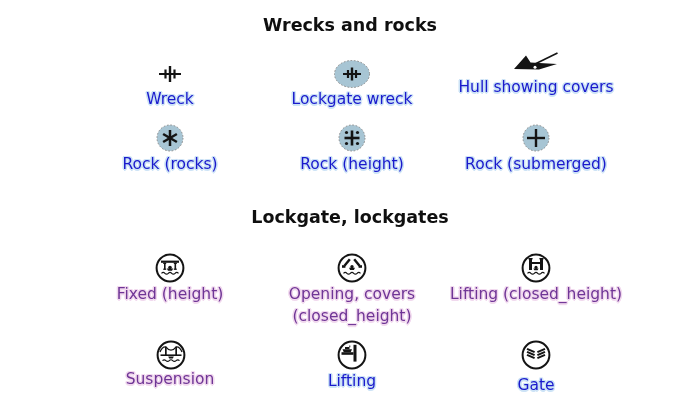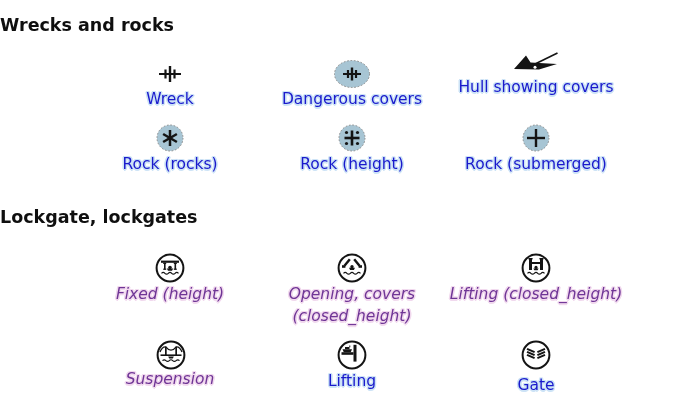--- a/index.html
+++ b/index.html
@@ -2,41 +2,40 @@
 <html style="--background: #ffffff; --title-color: #0f0f0f; --label-blue: #1a1acc; --halo-blue: #cde3f6; --label-purple: #6f3596; --halo-purple: #f1d9ee; --symbol-fill: #a7c5d4; --symbol-dot-border: #8d8d8d; --icon-black: #141414;"><head>
 <meta charset="utf-8">
 <style>
   html,body{margin:0;padding:0;}
   body{
     width:700px;height:420px;position:relative;overflow:hidden;
     background:var(--background,#fff);
     font-family:"DejaVu Sans","Liberation Sans",sans-serif;
   }
   .section-title{
-    position:absolute;left:0;width:700px;
+    position:absolute;left:0;width:700px;text-align:center;
     font-size:17.5px;font-weight:bold;color:var(--title-color,#111);
   }
   .sym{position:absolute;display:block;}
   .lbl{
     position:absolute;text-align:center;font-size:15.5px;line-height:22px;
   }
   .blue{
     color:var(--label-blue);
     text-shadow:-1.5px 0 var(--halo-blue),1.5px 0 var(--halo-blue),
       0 -1.5px var(--halo-blue),0 1.5px var(--halo-blue),
       -1px -1px var(--halo-blue),1px -1px var(--halo-blue),
       -1px 1px var(--halo-blue),1px 1px var(--halo-blue);
   }
   .purple{
     color:var(--label-purple);
     text-shadow:-1.5px 0 var(--halo-purple),1.5px 0 var(--halo-purple),
       0 -1.5px var(--halo-purple),0 1.5px var(--halo-purple),
       -1px -1px var(--halo-purple),1px -1px var(--halo-purple),
       -1px 1px var(--halo-purple),1px 1px var(--halo-purple);
-    font-style:italic;
   }
   .icon-stroke{stroke:var(--icon-black,#141414);}
   .icon-fill{fill:var(--icon-black,#141414);}
   .sea{
     fill:var(--symbol-fill,#a7c5d4);
     stroke:var(--symbol-dot-border,#8d8d8d);
     stroke-width:1;stroke-dasharray:1.6 1.8;
   }
   .ring{fill:#ffffff;stroke:var(--icon-black,#141414);stroke-width:2;}
 </style>
@@ -60,21 +59,21 @@
   <line class="icon-stroke" x1="23" y1="11" x2="23" y2="19" stroke-width="2.2"></line>
 </svg>
 
 <svg class="sym" style="left:513px;top:52px" width="46" height="27" viewBox="0 0 46 27">
   <line class="icon-stroke" x1="21" y1="12.5" x2="44.5" y2="1" stroke-width="1.6"></line>
   <polygon class="icon-fill" points="1,17 13,3.5 17.5,10.5 44,12 26,17.5"></polygon>
   <circle cx="22" cy="15.2" r="1.5" fill="#ffffff"></circle>
 </svg>
 
 <div class="lbl blue" style="left:70px;top:88px;width:200px">Wreck</div>
-<div class="lbl blue" style="left:252px;top:88px;width:200px">Dangerous covers</div>
+<div class="lbl blue" style="left:252px;top:88px;width:200px">Lockgate wreck</div>
 <div class="lbl blue" style="left:436px;top:76px;width:200px">Hull showing covers</div>
 
 <svg class="sym" style="left:156px;top:124px" width="28" height="28" viewBox="0 0 28 28">
   <circle class="sea" cx="14" cy="14" r="13"></circle>
   <line class="icon-stroke" x1="14" y1="6" x2="14" y2="22" stroke-width="2.5"></line>
   <line class="icon-stroke" x1="7.1" y1="10" x2="20.9" y2="18" stroke-width="2.5"></line>
   <line class="icon-stroke" x1="7.1" y1="18" x2="20.9" y2="10" stroke-width="2.5"></line>
 </svg>
 
 <svg class="sym" style="left:338px;top:124px" width="28" height="28" viewBox="0 0 28 28">

